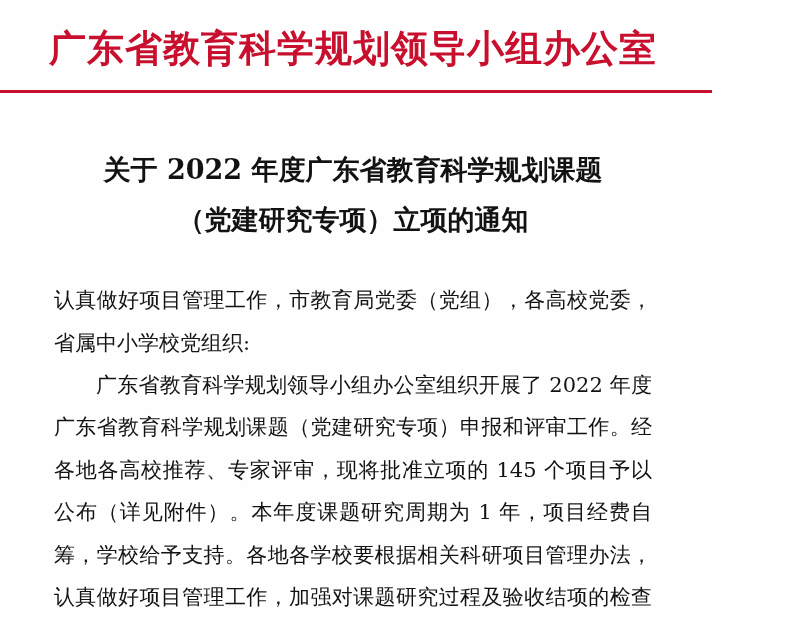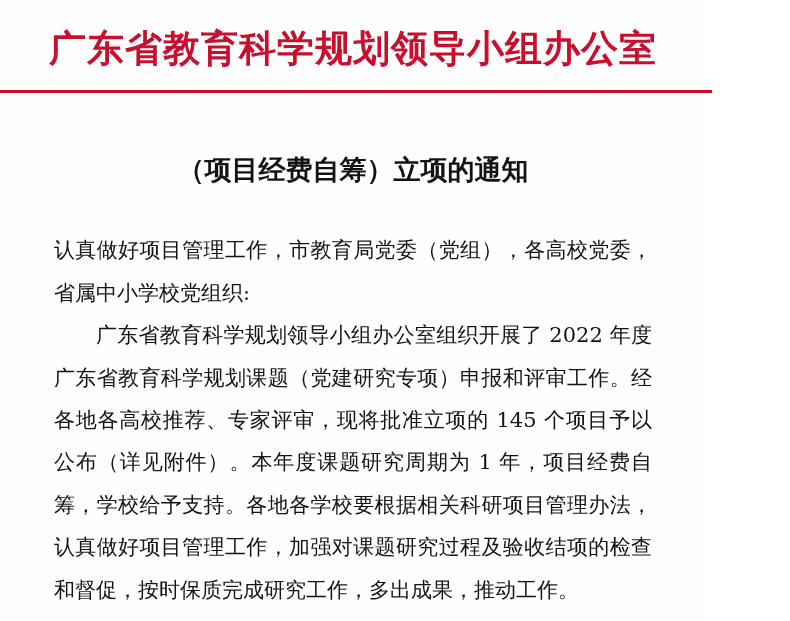--- a/index.html
+++ b/index.html
@@ -94,21 +94,22 @@
 <body>
 
 <div class="page">
 
   <div class="masthead">
     <div class="masthead-title">广东省教育科学规划领导小组办公室</div>
     <div class="masthead-rule"></div>
   </div>
 
   <div class="doc-title">
-    <span class="doc-title-line">（项目经费自筹）立项的通知</span>
+    <span class="doc-title-line">关于 2022 年度广东省教育科学规划课题</span>
+    <span class="doc-title-line">（党建研究专项）立项的通知</span>
   </div>
 
   <div class="body-text">
     <p class="para addressee">认真做好项目管理工作，市教育局党委（党组），各高校党委，省属中小学校党组织:</p>
     <p class="para indent">广东省教育科学规划领导小组办公室组织开展了 2022 年度广东省教育科学规划课题（党建研究专项）申报和评审工作。经各地各高校推荐、专家评审，现将批准立项的 145 个项目予以公布（详见附件）。本年度课题研究周期为 1 年，项目经费自筹，学校给予支持。各地各学校要根据相关科研项目管理办法，认真做好项目管理工作，加强对课题研究过程及验收结项的检查和督促，按时保质完成研究工作，多出成果，推动工作。</p>
   </div>
 
 </div>
 
 </body></html>

